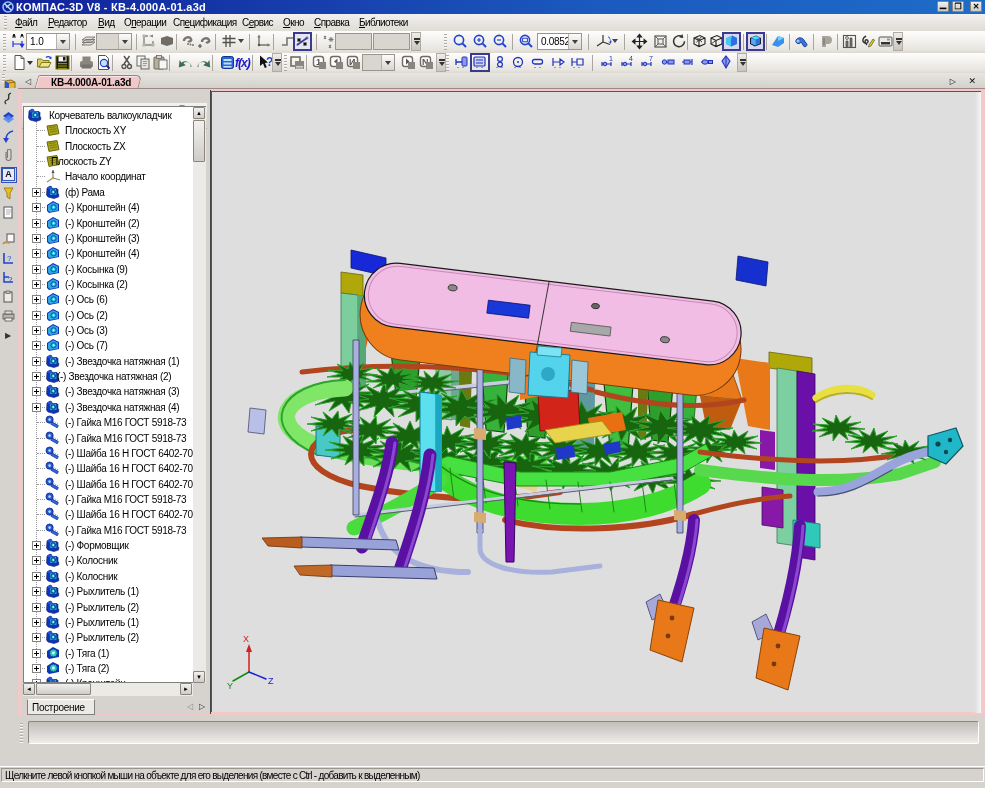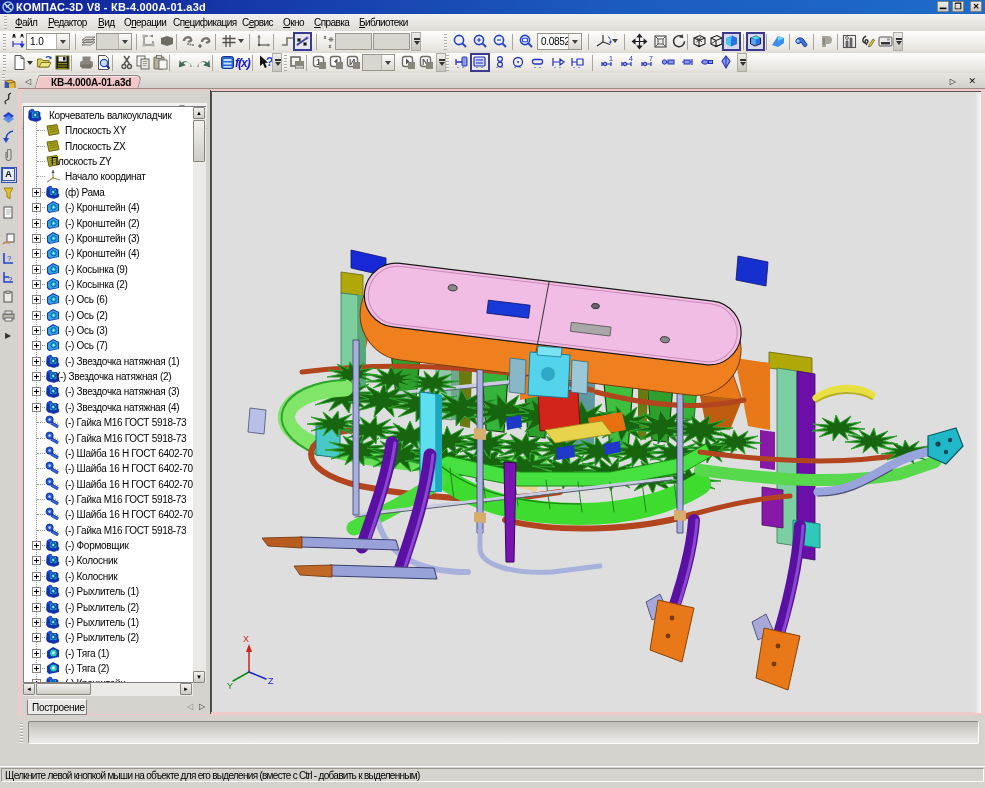--- a/index.html
+++ b/index.html
@@ -31,21 +31,21 @@
   #docframe { position:absolute; left:18px; top:88px; width:967px; height:627px; background:#F1C9C9; border-top:1px solid #9C8884; }
   #leftbar { position:absolute; left:0; top:88px; width:18px; height:627px; background:#D6D3CE; }
   .lbi { position:absolute; left:2px; width:14px; height:14px; }
   #treepanel { position:absolute; left:21px; top:90px; width:190px; height:624px; background:#D6D3CE; border-right:1px solid #454545; }
   #treehead { position:absolute; left:1px; top:13px; width:185px; height:26px; background:linear-gradient(#F4F3F1,#D2CFC9); border-bottom:1px solid #aBa7a0;font-family:Liberation Serif, serif; }
   #treehead .t { position:absolute; left:4px; top:1px; color:#000; letter-spacing:-0.3px; }
   #treebody { position:absolute; left:2px; top:16px; width:171px; height:577px; background:#fff; border:1px solid #808080; border-right:none; overflow:hidden; }
   #vscroll { position:absolute; left:172px; top:16px; width:13px; height:577px; background:#ECEAE6; border-top:1px solid #808080; }
   #hscroll { position:absolute; left:2px; top:593px; width:170px; height:13px; background:#ECEAE6; }
   .sbtn { position:absolute; background:linear-gradient(#F2F1EF,#CFCCC6); border:1px solid #8A867E; border-radius:1px; font-size:6px; color:#000; text-align:center; line-height:11px; }
-  #bottab { position:absolute; left:6px; top:609px; width:60px; height:16px; background:#ECEAE6; border:1px solid #808080; border-top:1px solid #fff; font-size:10px; padding:2px 8px 0 4px; letter-spacing:-0.3px; }
+  #bottab { position:absolute; left:6px; top:609px; width:68px; height:16px; background:#ECEAE6; border:1px solid #808080; border-top:1px solid #fff; font-size:10px; padding:2px 8px 0 4px; letter-spacing:-0.3px; }
   .trow { position:absolute; left:0; height:15px; white-space:nowrap; color:#000; letter-spacing:-0.3px; }
   .trow .plus { position:absolute; left:8px; top:3px; width:9px; height:9px; border:1px solid #848484; background:#fff; }
   .trow .plus:before { content:""; position:absolute; left:1px; top:3px; width:5px; height:1px; background:#000; }
   .trow .plus:after { content:""; position:absolute; left:3px; top:1px; width:1px; height:5px; background:#000; }
   .trow .lbl { position:absolute; top:2px; }
   .trow .conn { position:absolute; height:1px; border-top:1px dotted #9a9a9a; }
   #treevline { position:absolute; left:12px; top:10px; width:1px; height:566px; border-left:1px dotted #9a9a9a; }
   #viewport { position:absolute; left:211px; top:91px; width:770px; height:621px; background:#DEDEDE; border-left:1px solid #555; border-top:1px solid #555; }
   #propbar { position:absolute; left:0; top:715px; width:985px; height:51px; background:#D6D3CE; }
   #propinner { position:absolute; left:28px; top:6px; width:951px; height:23px; background:linear-gradient(#C2BFB9,#EDECE9); border:1px solid; border-color:#8a8680 #fff #fff #8a8680; border-radius:2px; }

